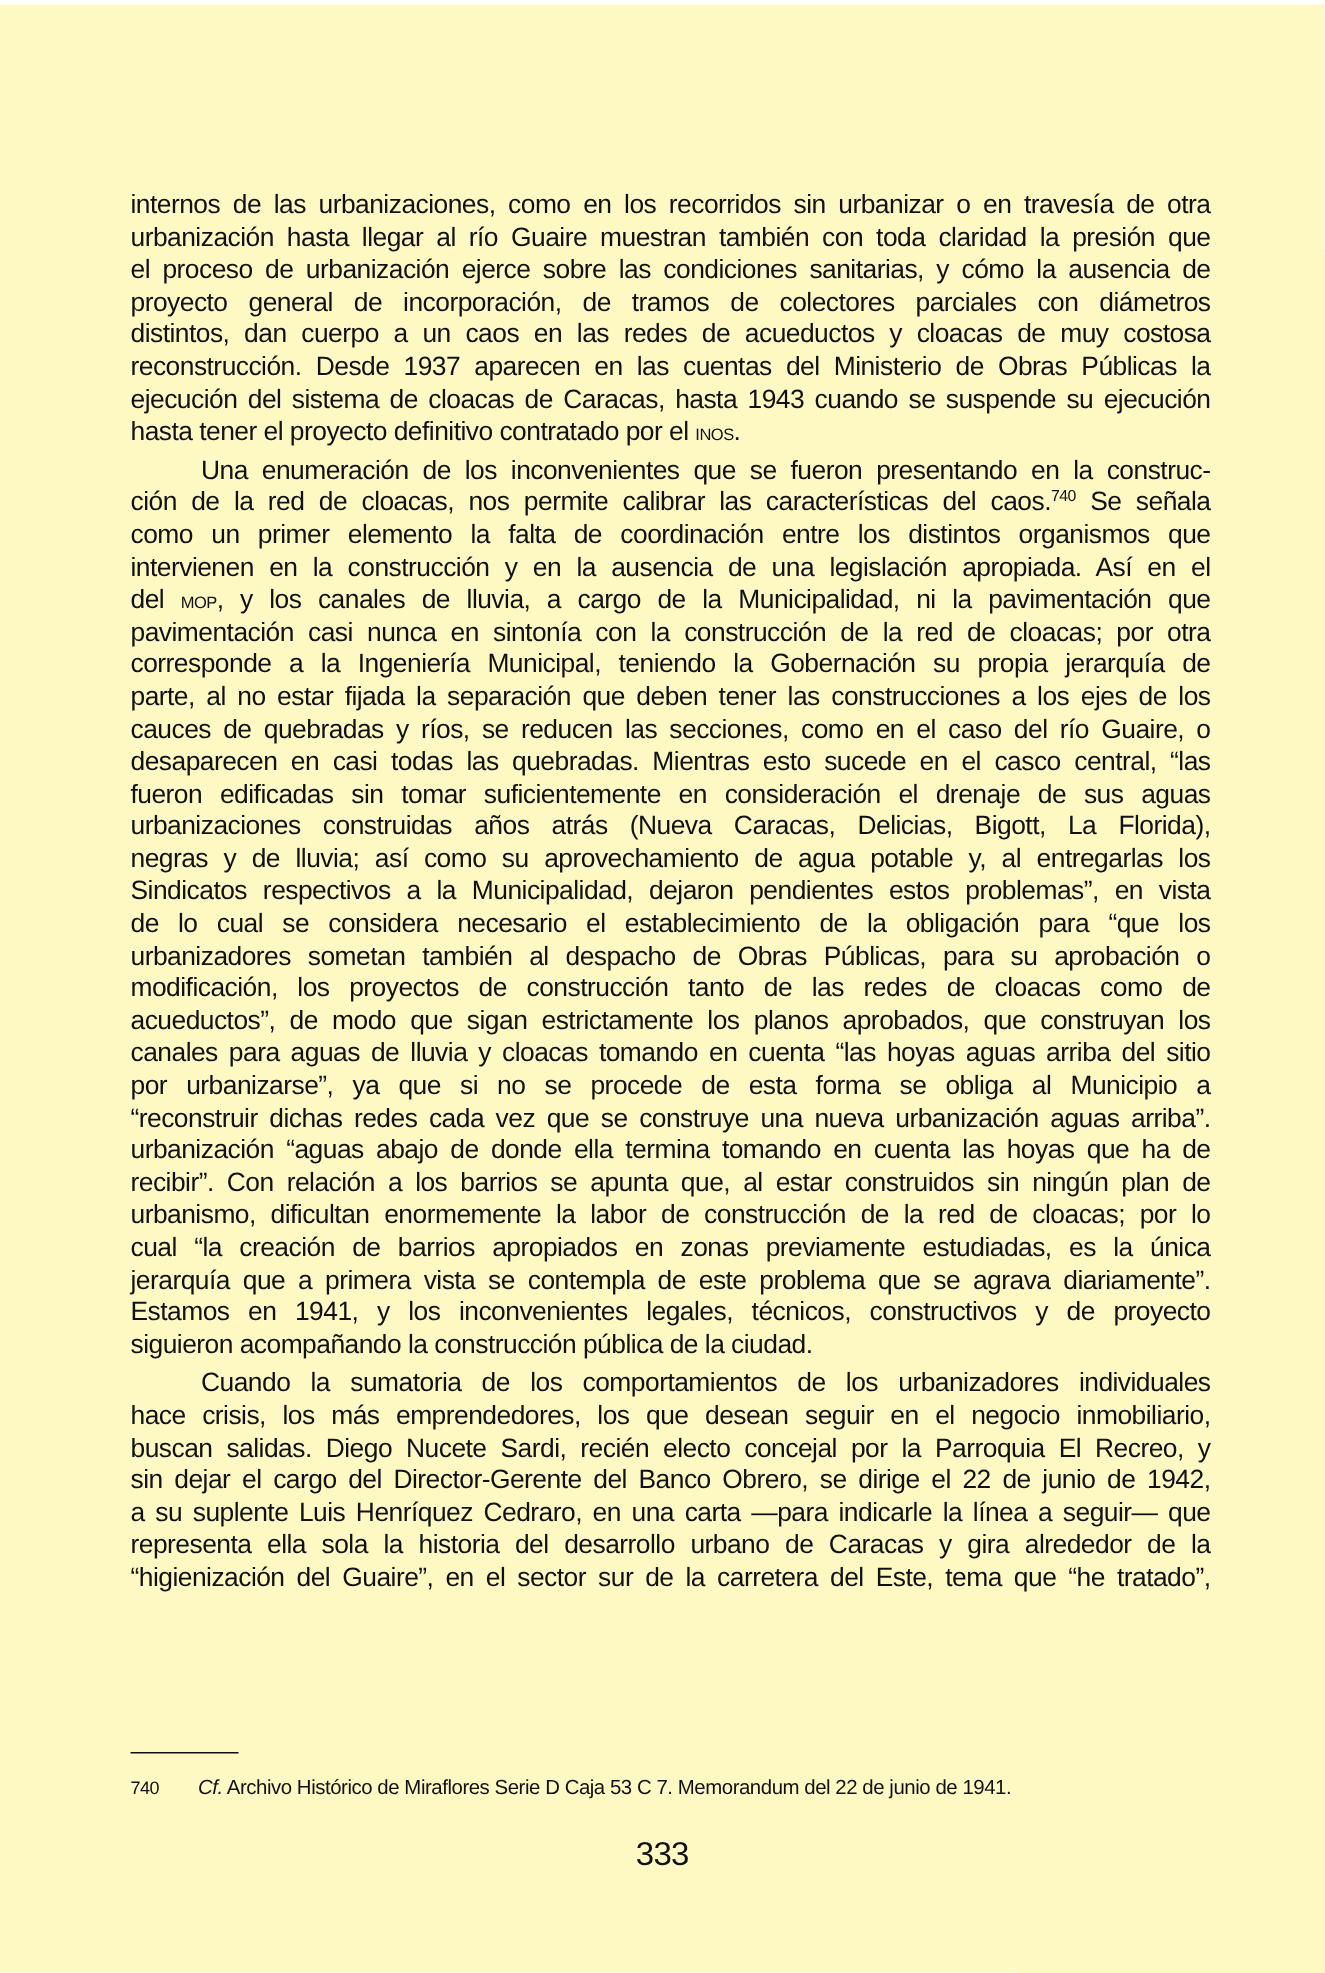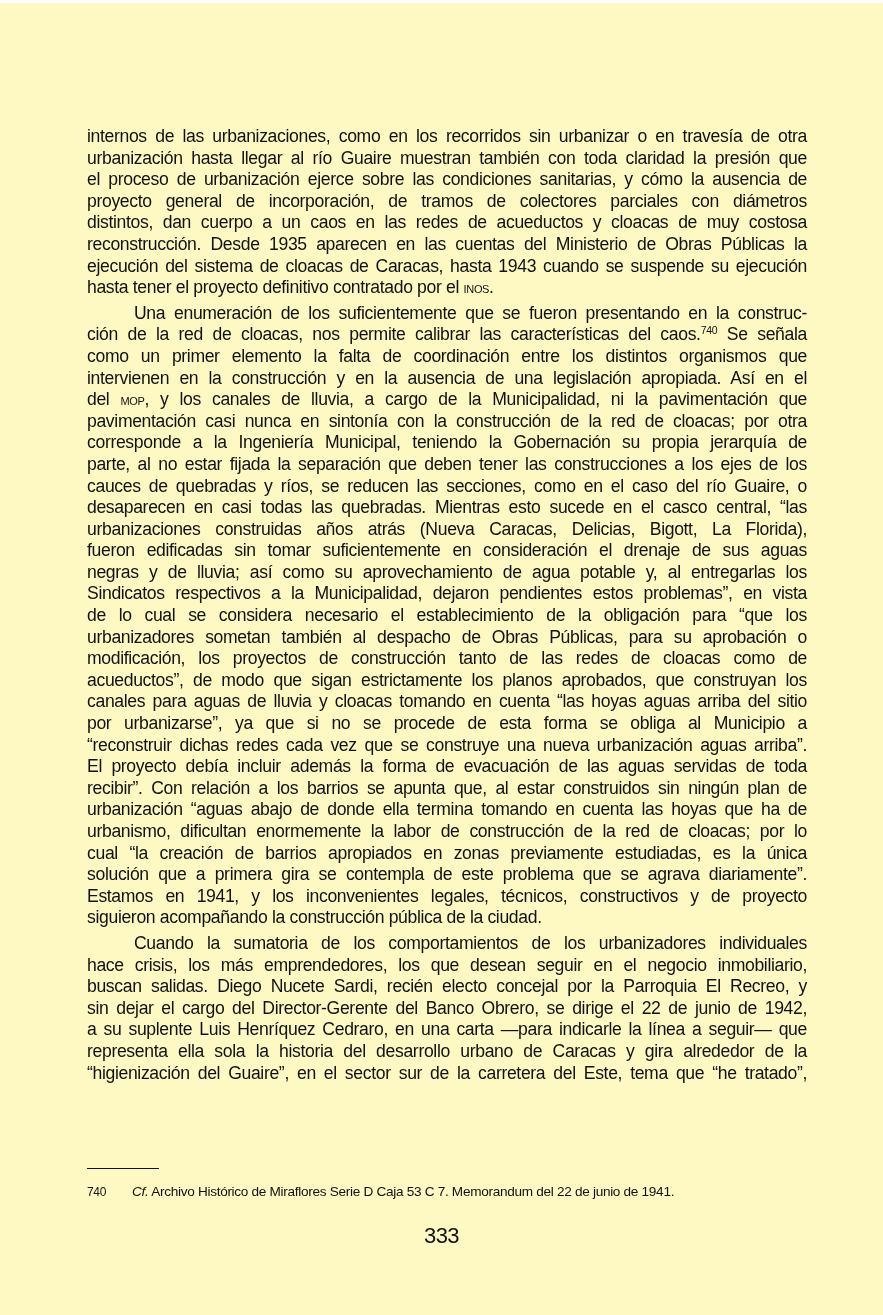--- a/index.html
+++ b/index.html
@@ -43,53 +43,52 @@
 
 <div class="page">
   <div class="body-text">
 
     <div class="para">
       <span class="line">internos de las urbanizaciones, como en los recorridos sin urbanizar o en travesía de otra</span>
       <span class="line">urbanización hasta llegar al río Guaire muestran también con toda claridad la presión que</span>
       <span class="line">el proceso de urbanización ejerce sobre las condiciones sanitarias, y cómo la ausencia de</span>
       <span class="line">proyecto general de incorporación, de tramos de colectores parciales con diámetros</span>
       <span class="line">distintos, dan cuerpo a un caos en las redes de acueductos y cloacas de muy costosa</span>
-      <span class="line">reconstrucción. Desde 1935 aparecen en las cuentas del Ministerio de Obras Públicas la</span>
+      <span class="line">reconstrucción. Desde 1937 aparecen en las cuentas del Ministerio de Obras Públicas la</span>
       <span class="line">ejecución del sistema de cloacas de Caracas, hasta 1943 cuando se suspende su ejecución</span>
       <span class="line last"><span>hasta tener el proyecto definitivo contratado por el </span><span class="smallcaps">inos</span><span>.</span></span>
     </div>
 
     <div class="para">
-      <span class="line indent">Una enumeración de los suficientemente que se fueron presentando en la construc-</span>
+      <span class="line indent">Una enumeración de los inconvenientes que se fueron presentando en la construc-</span>
       <span class="line"><span>ción de la red de cloacas, nos permite calibrar las características del caos.</span><sup class="fnref">740</sup><span> Se señala</span></span>
       <span class="line">como un primer elemento la falta de coordinación entre los distintos organismos que</span>
       <span class="line">intervienen en la construcción y en la ausencia de una legislación apropiada. Así en el</span>
       <span class="line"><span>del </span><span class="smallcaps">mop</span><span>, y los canales de lluvia, a cargo de la Municipalidad, ni la pavimentación que</span></span>
       <span class="line">pavimentación casi nunca en sintonía con la construcción de la red de cloacas; por otra</span>
       <span class="line">corresponde a la Ingeniería Municipal, teniendo la Gobernación su propia jerarquía de</span>
       <span class="line">parte, al no estar fijada la separación que deben tener las construcciones a los ejes de los</span>
       <span class="line">cauces de quebradas y ríos, se reducen las secciones, como en el caso del río Guaire, o</span>
       <span class="line">desaparecen en casi todas las quebradas. Mientras esto sucede en el casco central,  “las</span>
+      <span class="line">fueron edificadas sin tomar suficientemente en consideración el drenaje de sus aguas</span>
       <span class="line">urbanizaciones construidas años atrás (Nueva Caracas, Delicias, Bigott, La Florida),</span>
-      <span class="line">fueron edificadas sin tomar suficientemente en consideración el drenaje de sus aguas</span>
       <span class="line">negras y de lluvia; así como su aprovechamiento de agua potable y, al entregarlas los</span>
       <span class="line">Sindicatos respectivos a la Municipalidad, dejaron pendientes estos problemas”,  en vista</span>
       <span class="line">de lo cual se considera necesario el establecimiento de la obligación para “que los</span>
       <span class="line">urbanizadores sometan también al despacho de Obras Públicas, para su aprobación o</span>
       <span class="line">modificación, los proyectos de construcción tanto de las redes de cloacas como de</span>
       <span class="line">acueductos”, de modo que sigan  estrictamente los planos aprobados, que construyan los</span>
       <span class="line">canales para aguas de lluvia y cloacas tomando en cuenta “las hoyas aguas arriba del sitio</span>
       <span class="line">por urbanizarse”, ya que si no se procede de esta forma se obliga al Municipio a</span>
       <span class="line">“reconstruir dichas redes cada vez que se construye una nueva urbanización aguas arriba”.</span>
-      <span class="line">El proyecto debía incluir además la forma de evacuación de las aguas servidas de toda</span>
+      <span class="line">urbanización “aguas abajo de donde ella termina tomando en cuenta las hoyas que ha de</span>
       <span class="line">recibir”. Con relación a los barrios se apunta que, al estar construidos sin ningún plan de</span>
-      <span class="line">urbanización “aguas abajo de donde ella termina tomando en cuenta las hoyas que ha de</span>
       <span class="line">urbanismo, dificultan enormemente la labor de construcción de la red de cloacas; por lo</span>
       <span class="line">cual “la creación de barrios apropiados en zonas previamente estudiadas, es la única</span>
-      <span class="line">solución que a primera gira se contempla de este problema que se agrava diariamente”.</span>
+      <span class="line">jerarquía que a primera vista se contempla de este problema que se agrava diariamente”.</span>
       <span class="line">Estamos en 1941, y los inconvenientes legales, técnicos, constructivos y de proyecto</span>
       <span class="line last">siguieron acompañando la construcción pública de la ciudad.</span>
     </div>
 
     <div class="para">
       <span class="line indent">Cuando la sumatoria de los comportamientos de los urbanizadores individuales</span>
       <span class="line">hace crisis, los más emprendedores, los que desean seguir en el negocio inmobiliario,</span>
       <span class="line">buscan salidas. Diego Nucete Sardi, recién electo concejal por la Parroquia El Recreo, y</span>
       <span class="line">sin dejar el cargo del Director-Gerente del Banco Obrero, se dirige el 22 de junio de 1942,</span>
       <span class="line">a su suplente Luis Henríquez Cedraro, en una carta —para indicarle la línea a seguir— que</span>

